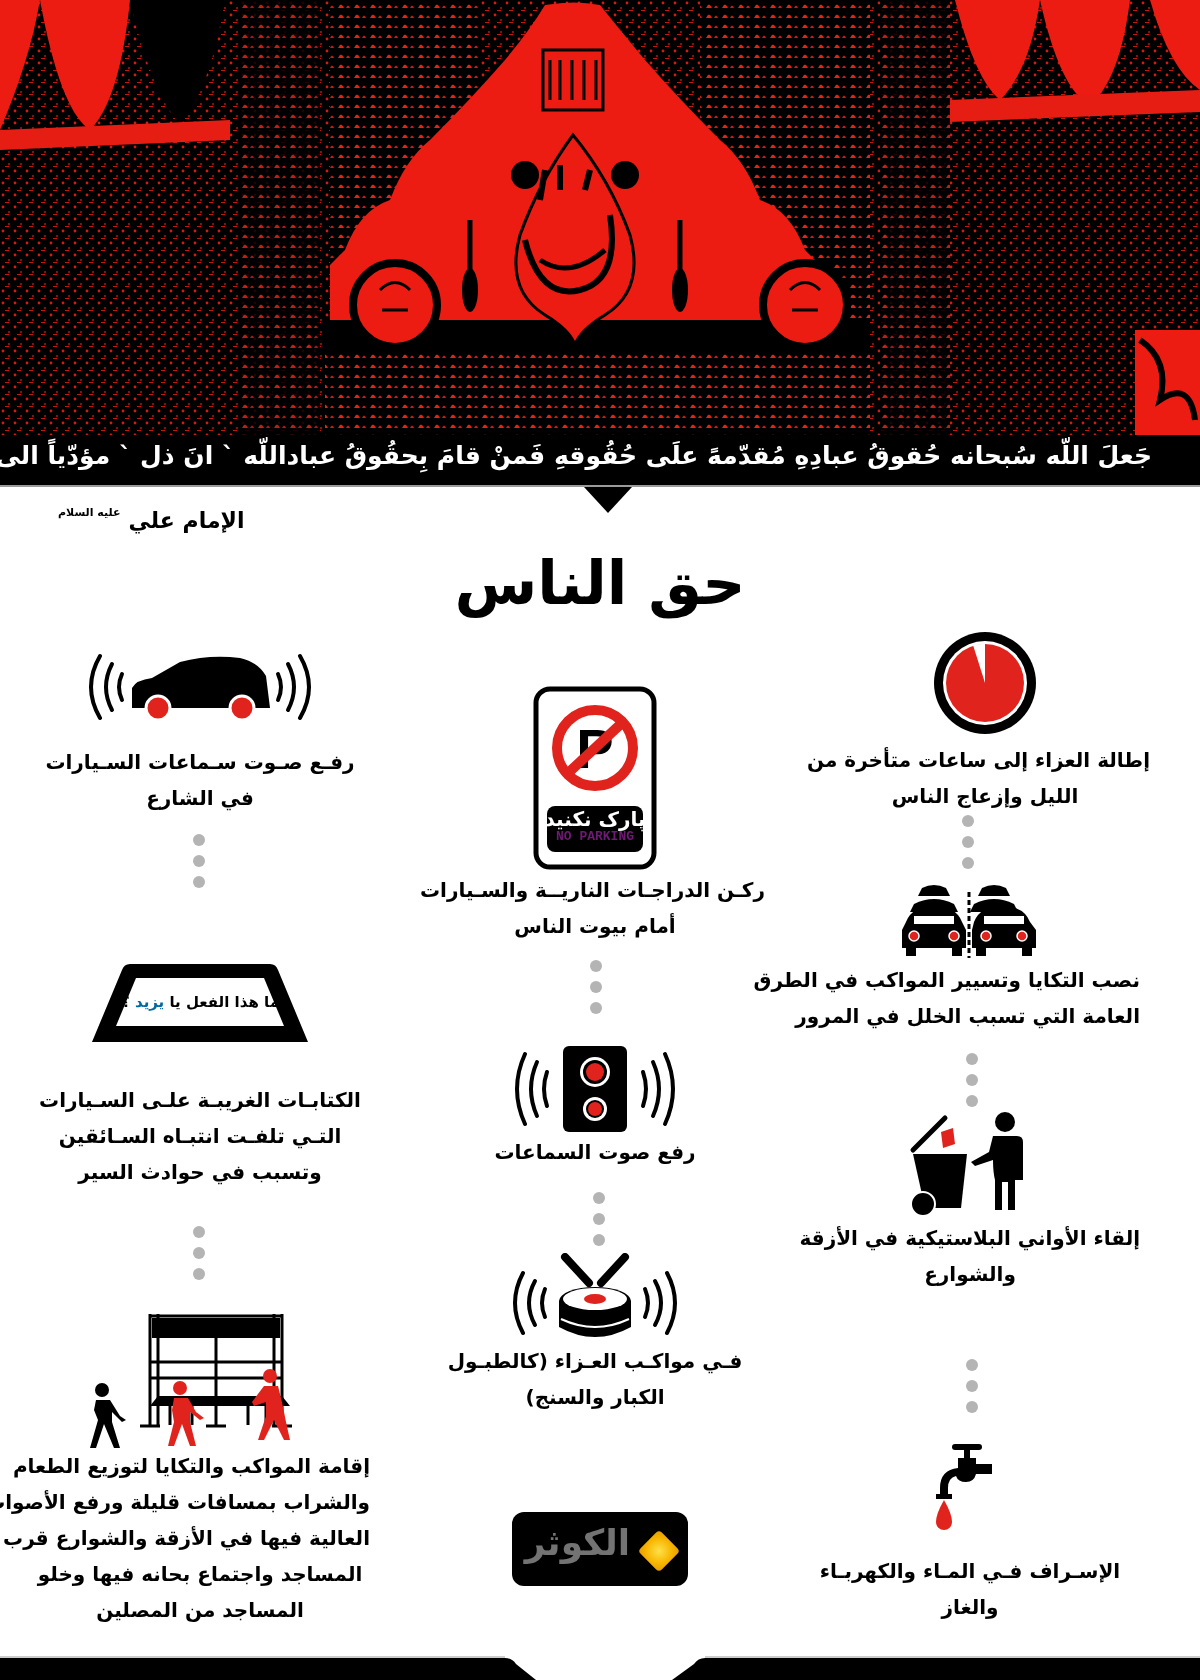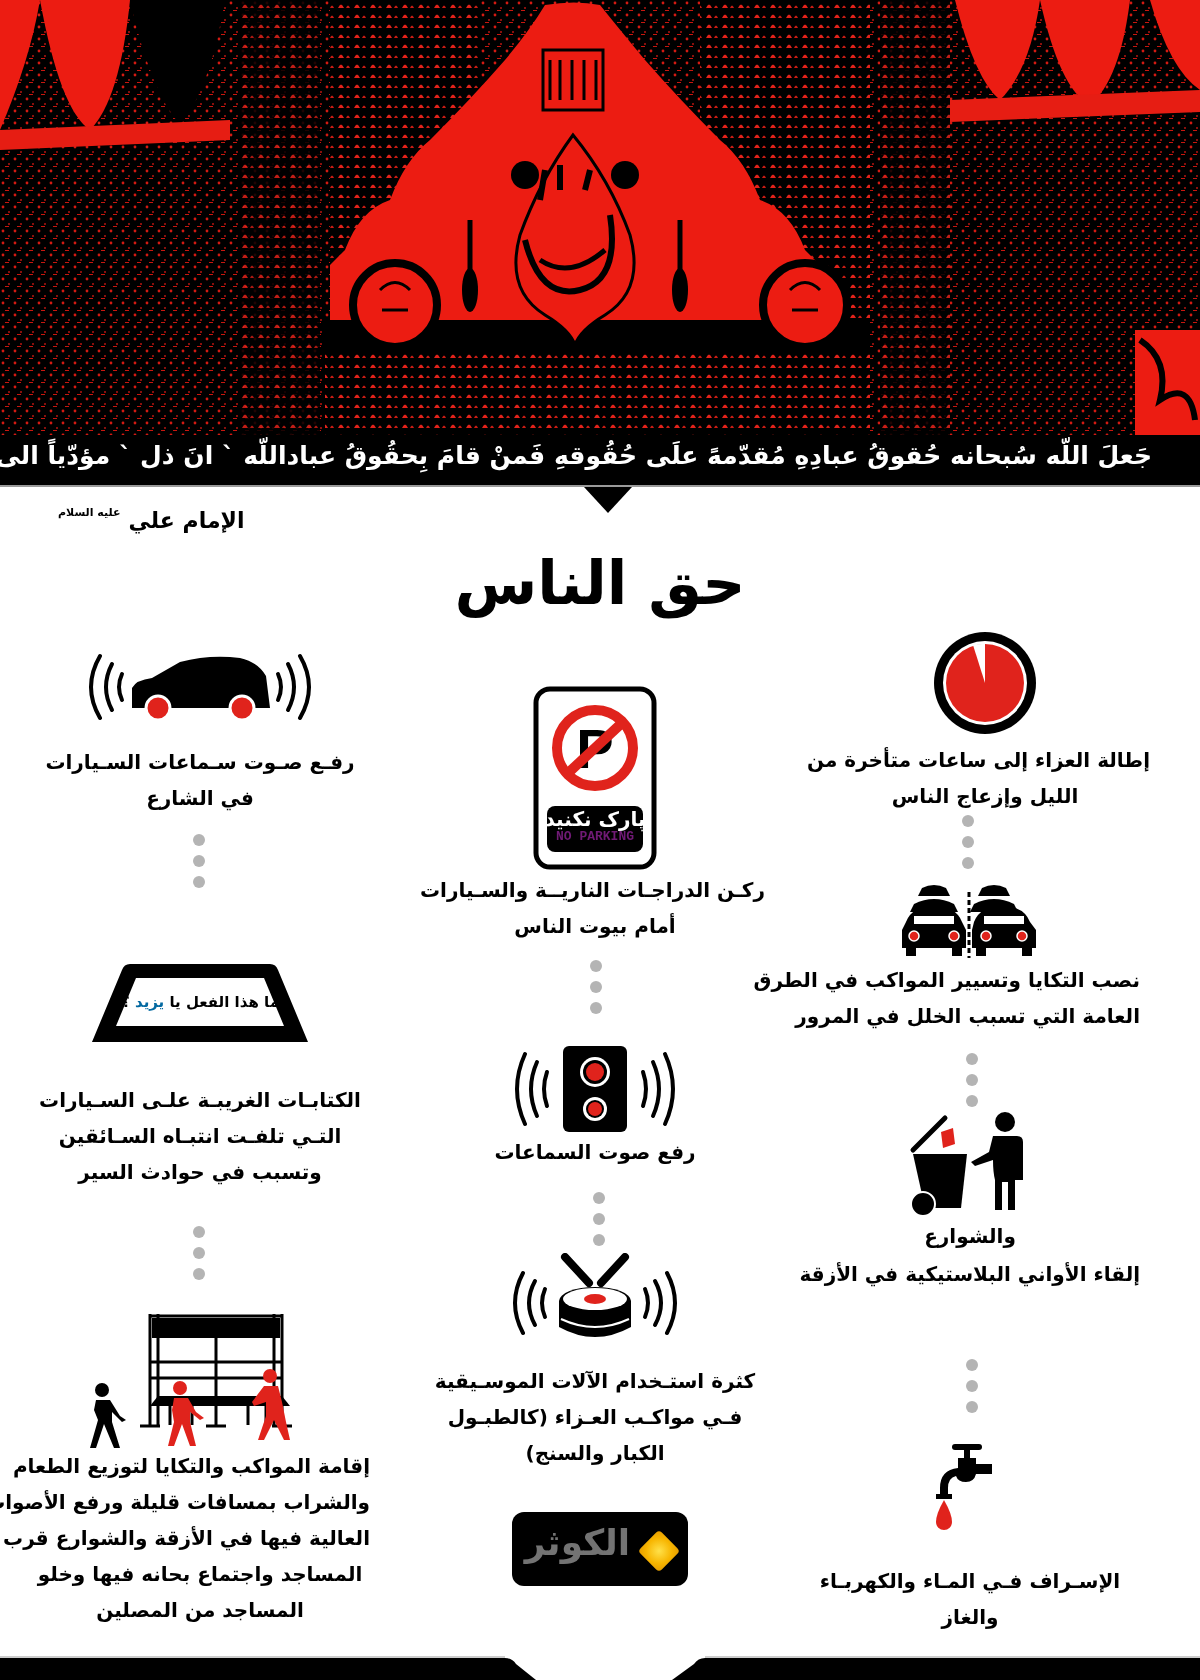--- a/index.html
+++ b/index.html
@@ -160,40 +160,40 @@
 
 <div class="item" style="left:800px; top:1110px; width:340px;">
   <svg width="130" height="108" viewBox="0 0 130 108">
     <path d="M8 40 L40 8" stroke="#000" stroke-width="5" stroke-linecap="round"></path>
     <path d="M36 22 L48 18 L50 34 L38 38 Z" fill="#e0231c"></path>
     <path d="M8 44 L62 44 L56 98 L20 98 Z" fill="#000"></path>
     <circle cx="18" cy="94" r="12" fill="#000" stroke="#fff" stroke-width="2"></circle>
     <circle cx="100" cy="12" r="10" fill="#000"></circle>
     <path d="M88 26 L112 26 Q118 26 118 32 L118 70 L110 70 L110 100 L103 100 L103 72 L97 72 L97 100 L90 100 L90 70 Q88 62 88 50 L70 56 L66 52 L84 42 Z" fill="#000"></path>
   </svg>
+  <div class="item-text" style="margin-top:2px;">إلقاء الأواني البلاستيكية في الأزقة</div>
   <div class="item-text">والشوارع</div>
-  <div class="item-text" style="margin-top:2px;">إلقاء الأواني البلاستيكية في الأزقة</div>
 </div>
 <div class="dots" style="left:966px; top:1359px;">
     <span></span>
     <span></span>
     <span></span>
   </div>
 
 <div class="item" style="left:800px; top:1440px; width:340px;">
   <svg width="80" height="100" viewBox="0 0 80 100">
     <g fill="#000">
       <rect x="22" y="4" width="30" height="6" rx="3"></rect>
       <rect x="34" y="8" width="6" height="10"></rect>
       <path d="M28 18 L46 18 L46 24 L62 24 L62 34 L46 34 Q44 42 36 42 Q28 42 26 36 Q18 38 18 48 L18 54 L10 54 L10 48 Q10 30 28 28 Z"></path>
       <rect x="6" y="54" width="16" height="5"></rect>
     </g>
     <path d="M14 60 Q6 74 6 82 A8 8 0 0 0 22 82 Q22 74 14 60 Z" fill="#e0231c"></path>
   </svg>
-  <div class="item-text" style="margin-top:23px;">الإسـراف فـي المـاء والكهربـاء</div>
+  <div class="item-text" style="margin-top:13px;">الإسـراف فـي المـاء والكهربـاء</div>
   <div class="item-text">والغاز</div>
 </div>
 
 <div class="item" style="left:425px; top:686px; width:340px;">
   <svg width="124" height="184" viewBox="0 0 124 184">
     <rect x="3" y="3" width="118" height="178" rx="14" fill="#fff" stroke="#000" stroke-width="5"></rect>
     <circle cx="62" cy="62" r="38" fill="#fff" stroke="#e0231c" stroke-width="10"></circle>
     <text x="62" y="82" text-anchor="middle" font-family="Liberation Sans, sans-serif" font-weight="bold" font-size="56" fill="#000">P</text>
     <path d="M34 88 L90 36" stroke="#e0231c" stroke-width="10"></path>
     <rect x="14" y="120" width="96" height="46" rx="8" fill="#000"></rect>
@@ -246,21 +246,20 @@
         <path d="M140 36 Q146 50 140 64"></path>
     </g>
     <path d="M60 4 L84 30" stroke="#000" stroke-width="8" stroke-linecap="round"></path>
     <path d="M120 4 L96 30" stroke="#000" stroke-width="8" stroke-linecap="round"></path>
     <path d="M54 48 L54 74 Q90 94 126 74 L126 48 Z" fill="#000"></path>
     <ellipse cx="90" cy="48" rx="36" ry="14" fill="#000"></ellipse>
     <ellipse cx="90" cy="46" rx="32" ry="11" fill="#fff"></ellipse>
     <ellipse cx="90" cy="46" rx="11" ry="5" fill="#e0231c"></ellipse>
     <path d="M56 66 Q90 82 124 66" stroke="#fff" stroke-width="2" fill="none"></path>
   </svg>
-  <div class="item-text" style="margin-top:20px;">كثرة استـخدام الآلات الموسـيقية</div>
   <div class="item-text">فـي مواكـب العـزاء (كالطبـول</div>
   <div class="item-text">الكبار والسنج)</div>
 </div>
 
 <div class="logo">
   <div class="logo-text">الكوثر</div>
   <div class="logo-diamond"></div>
 </div>
 
 <div class="item" style="left:30px; top:652px; width:340px;">

